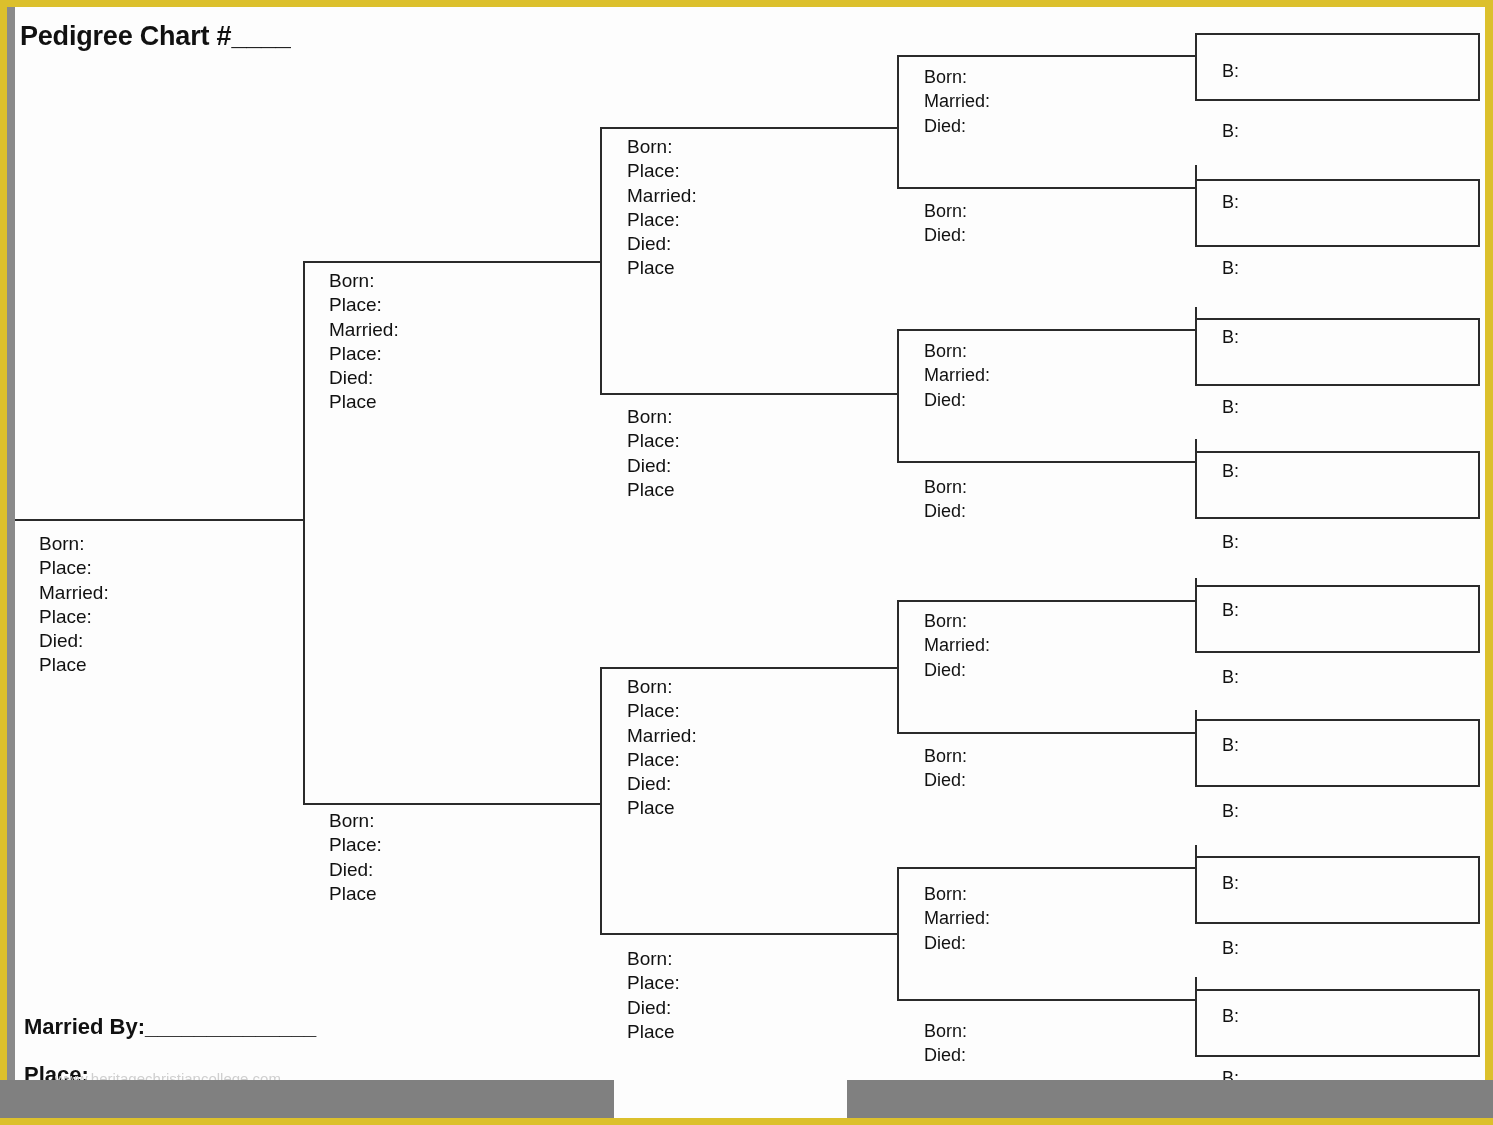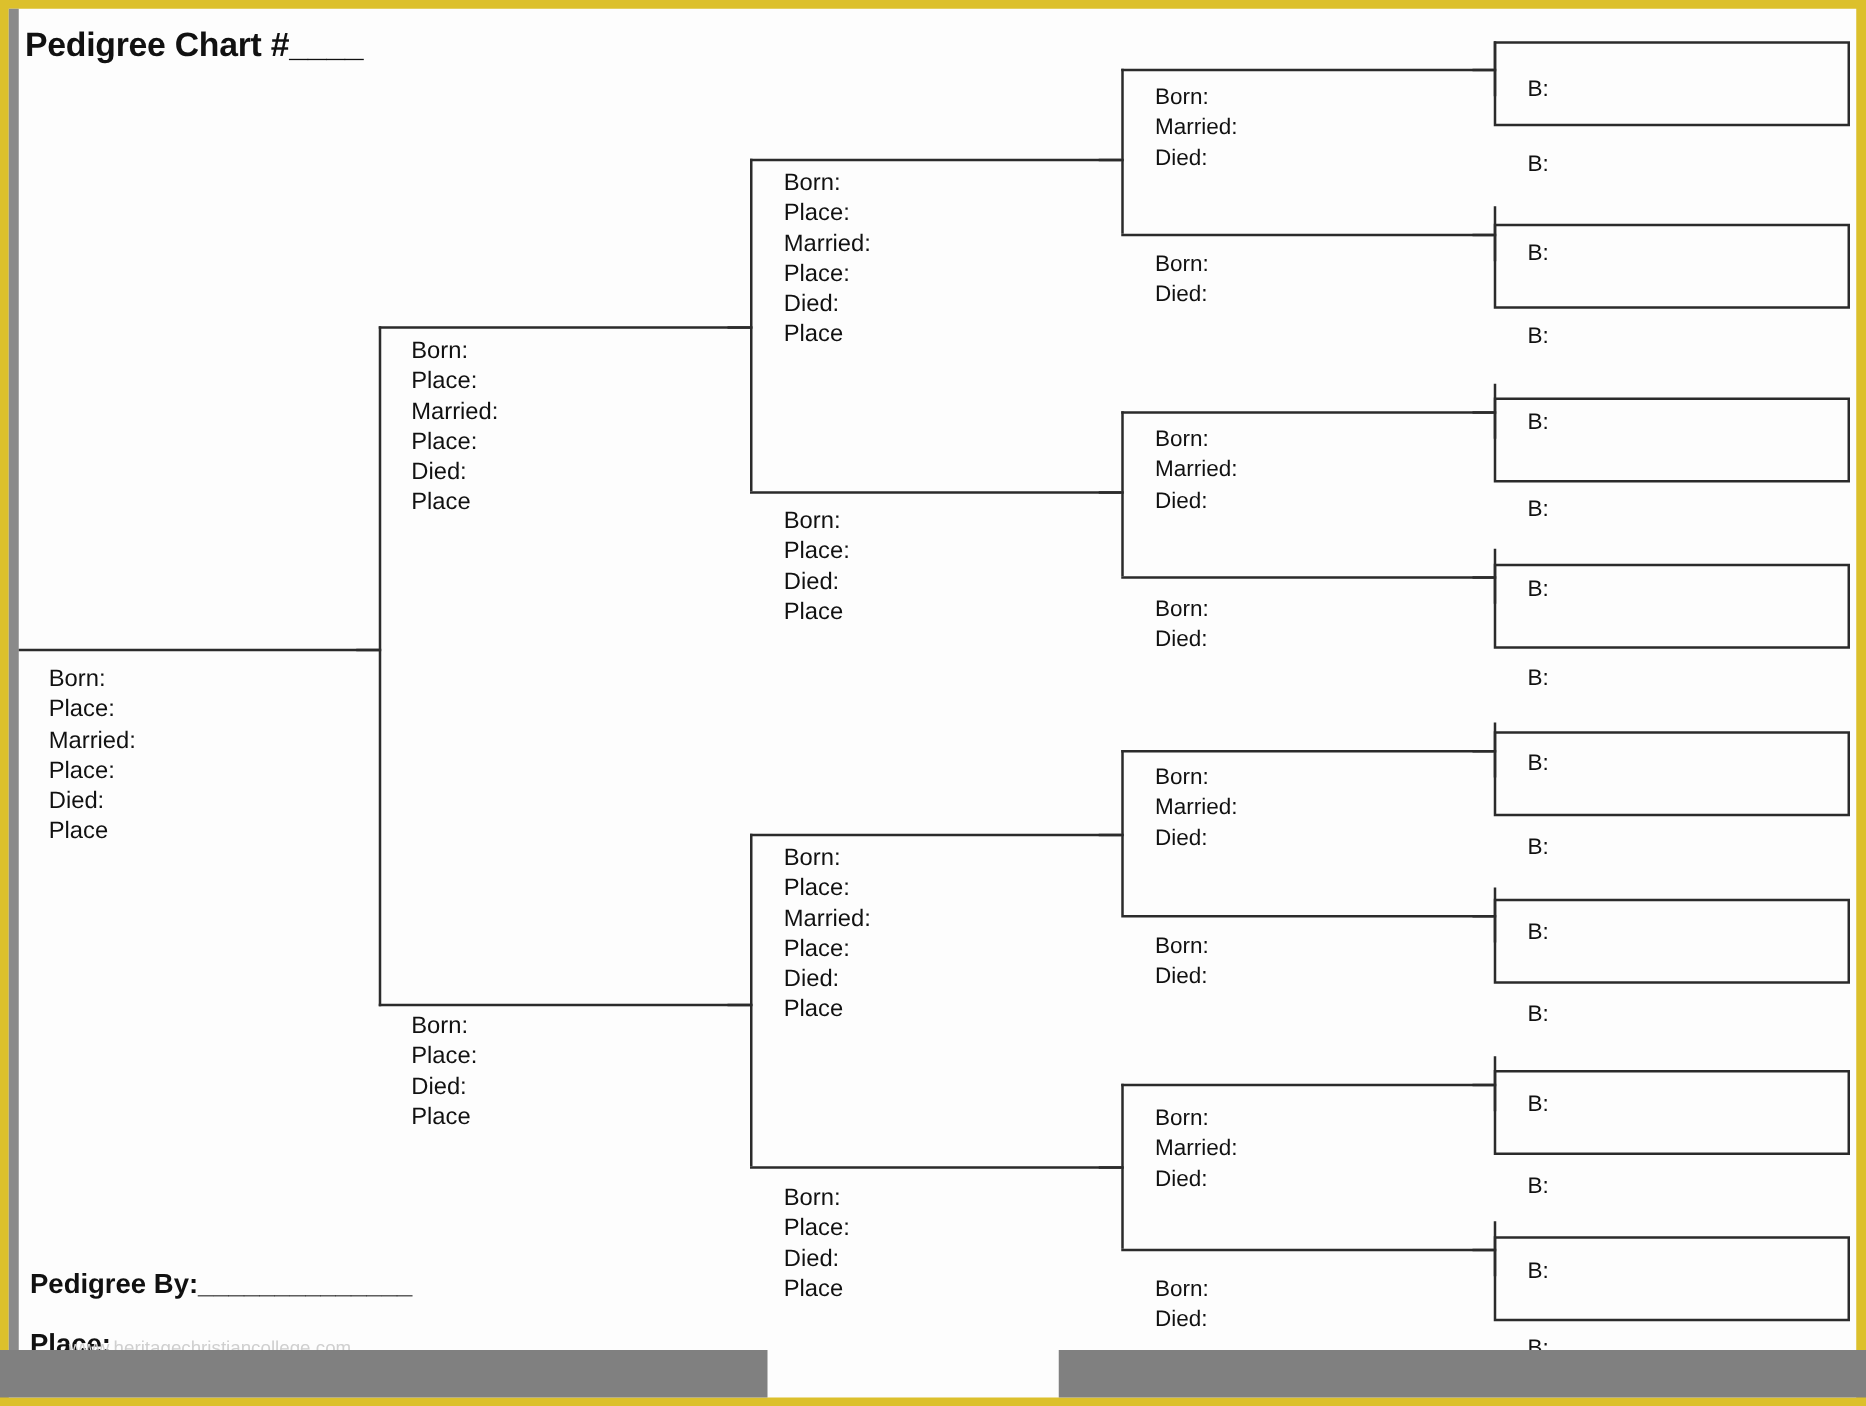--- a/index.html
+++ b/index.html
@@ -142,21 +142,21 @@
 
   <div class="frame-top"></div>
   <div class="frame-bottom"></div>
   <div class="frame-left"></div>
   <div class="frame-right"></div>
   <div class="gutter-left"></div>
 
   <div class="sheet">
 
     <div class="chart-title">Pedigree Chart #____</div>
-    <div class="prepared-by">Pedigree By:______________</div>
+    <div class="prepared-by">Married By:______________</div>
     <div class="date-line">Place:_______________</div>
     <div class="watermark">www.heritagechristiancollege.com</div>
 
     <div class="topline" style="left:0px; top:512px; width:289px;"></div>
     <div class="fields" style="left:24px; top:525px;">Born:
 Place:
 Married:
 Place:
 Died:
 Place</div>

